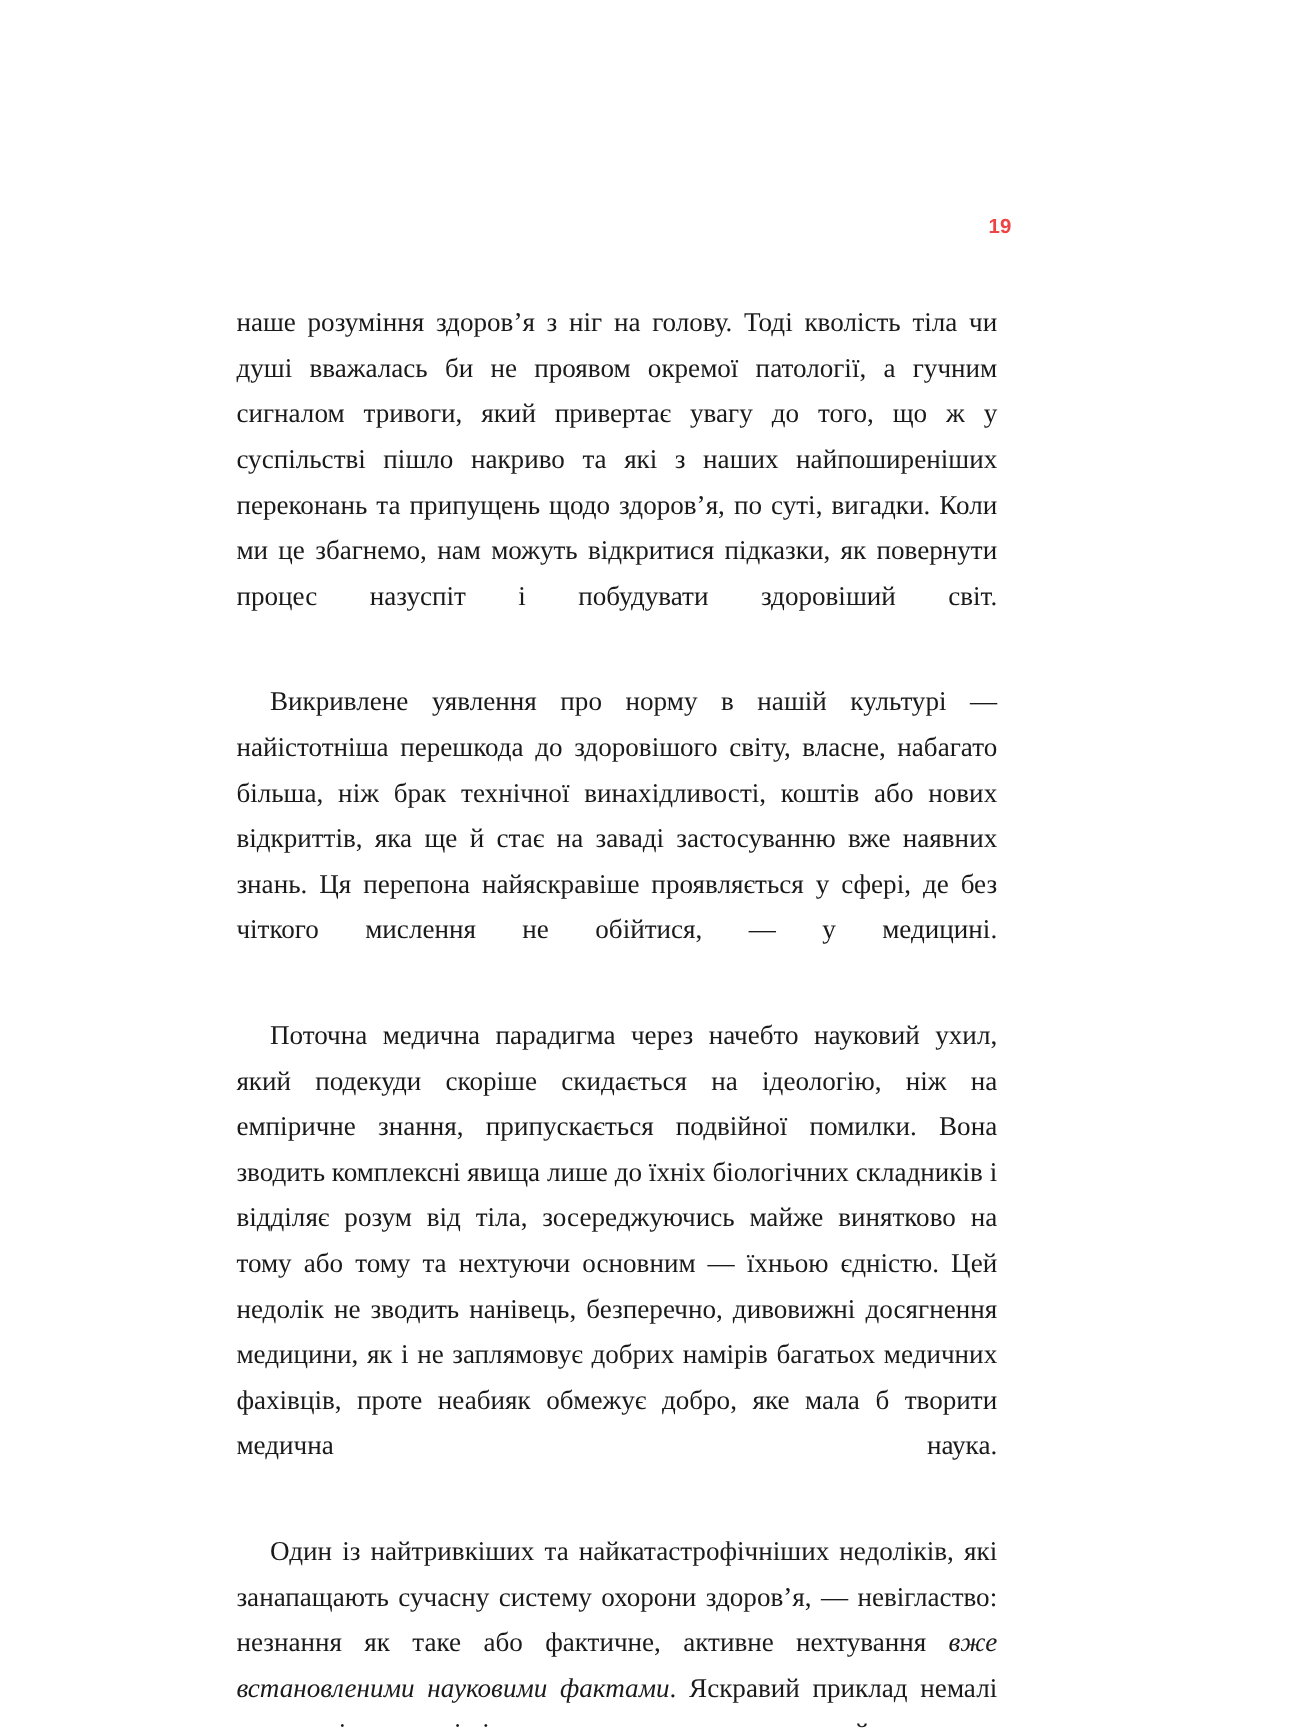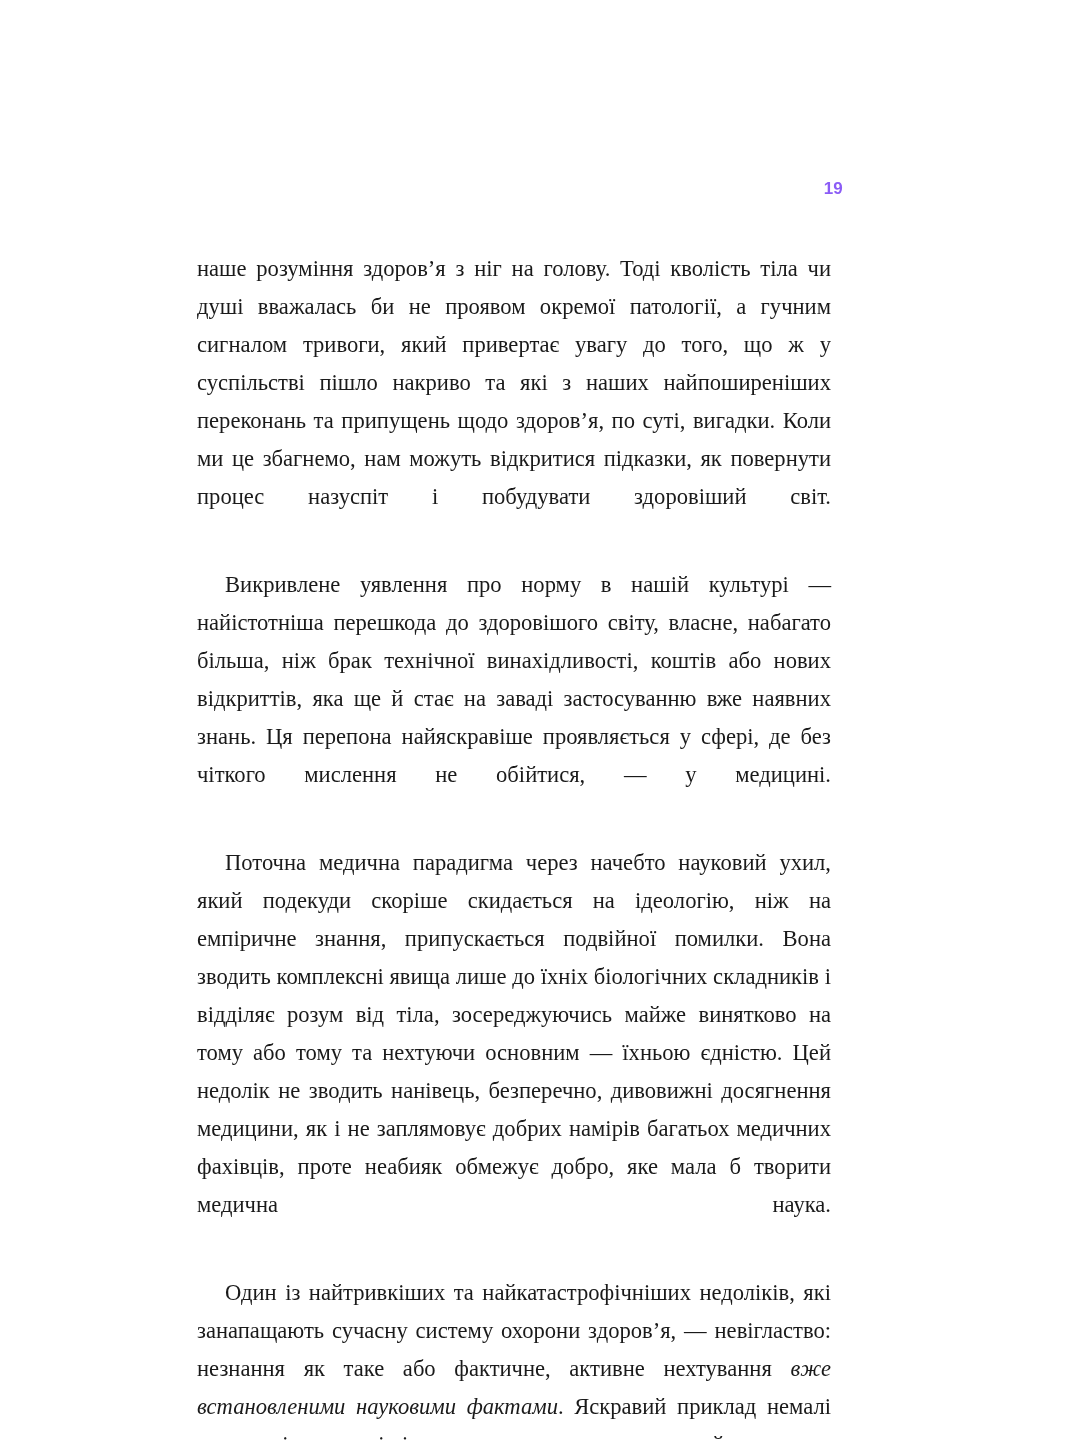--- a/index.html
+++ b/index.html
@@ -30,21 +30,21 @@
     left: 185px;
     top: 180px;
     width: 658px;
     text-align: right;
   }
   .folio {
     font-family: "Liberation Sans", "DejaVu Sans", sans-serif;
     font-weight: bold;
     font-size: 17px;
     letter-spacing: 0.2px;
-    color: #8b5cf6;
+    color: #ef4444;
     line-height: 1;
   }
 
   
   .textblock {
     position: absolute;
     left: 185px;
     top: 238px;
     width: 658px;
   }

